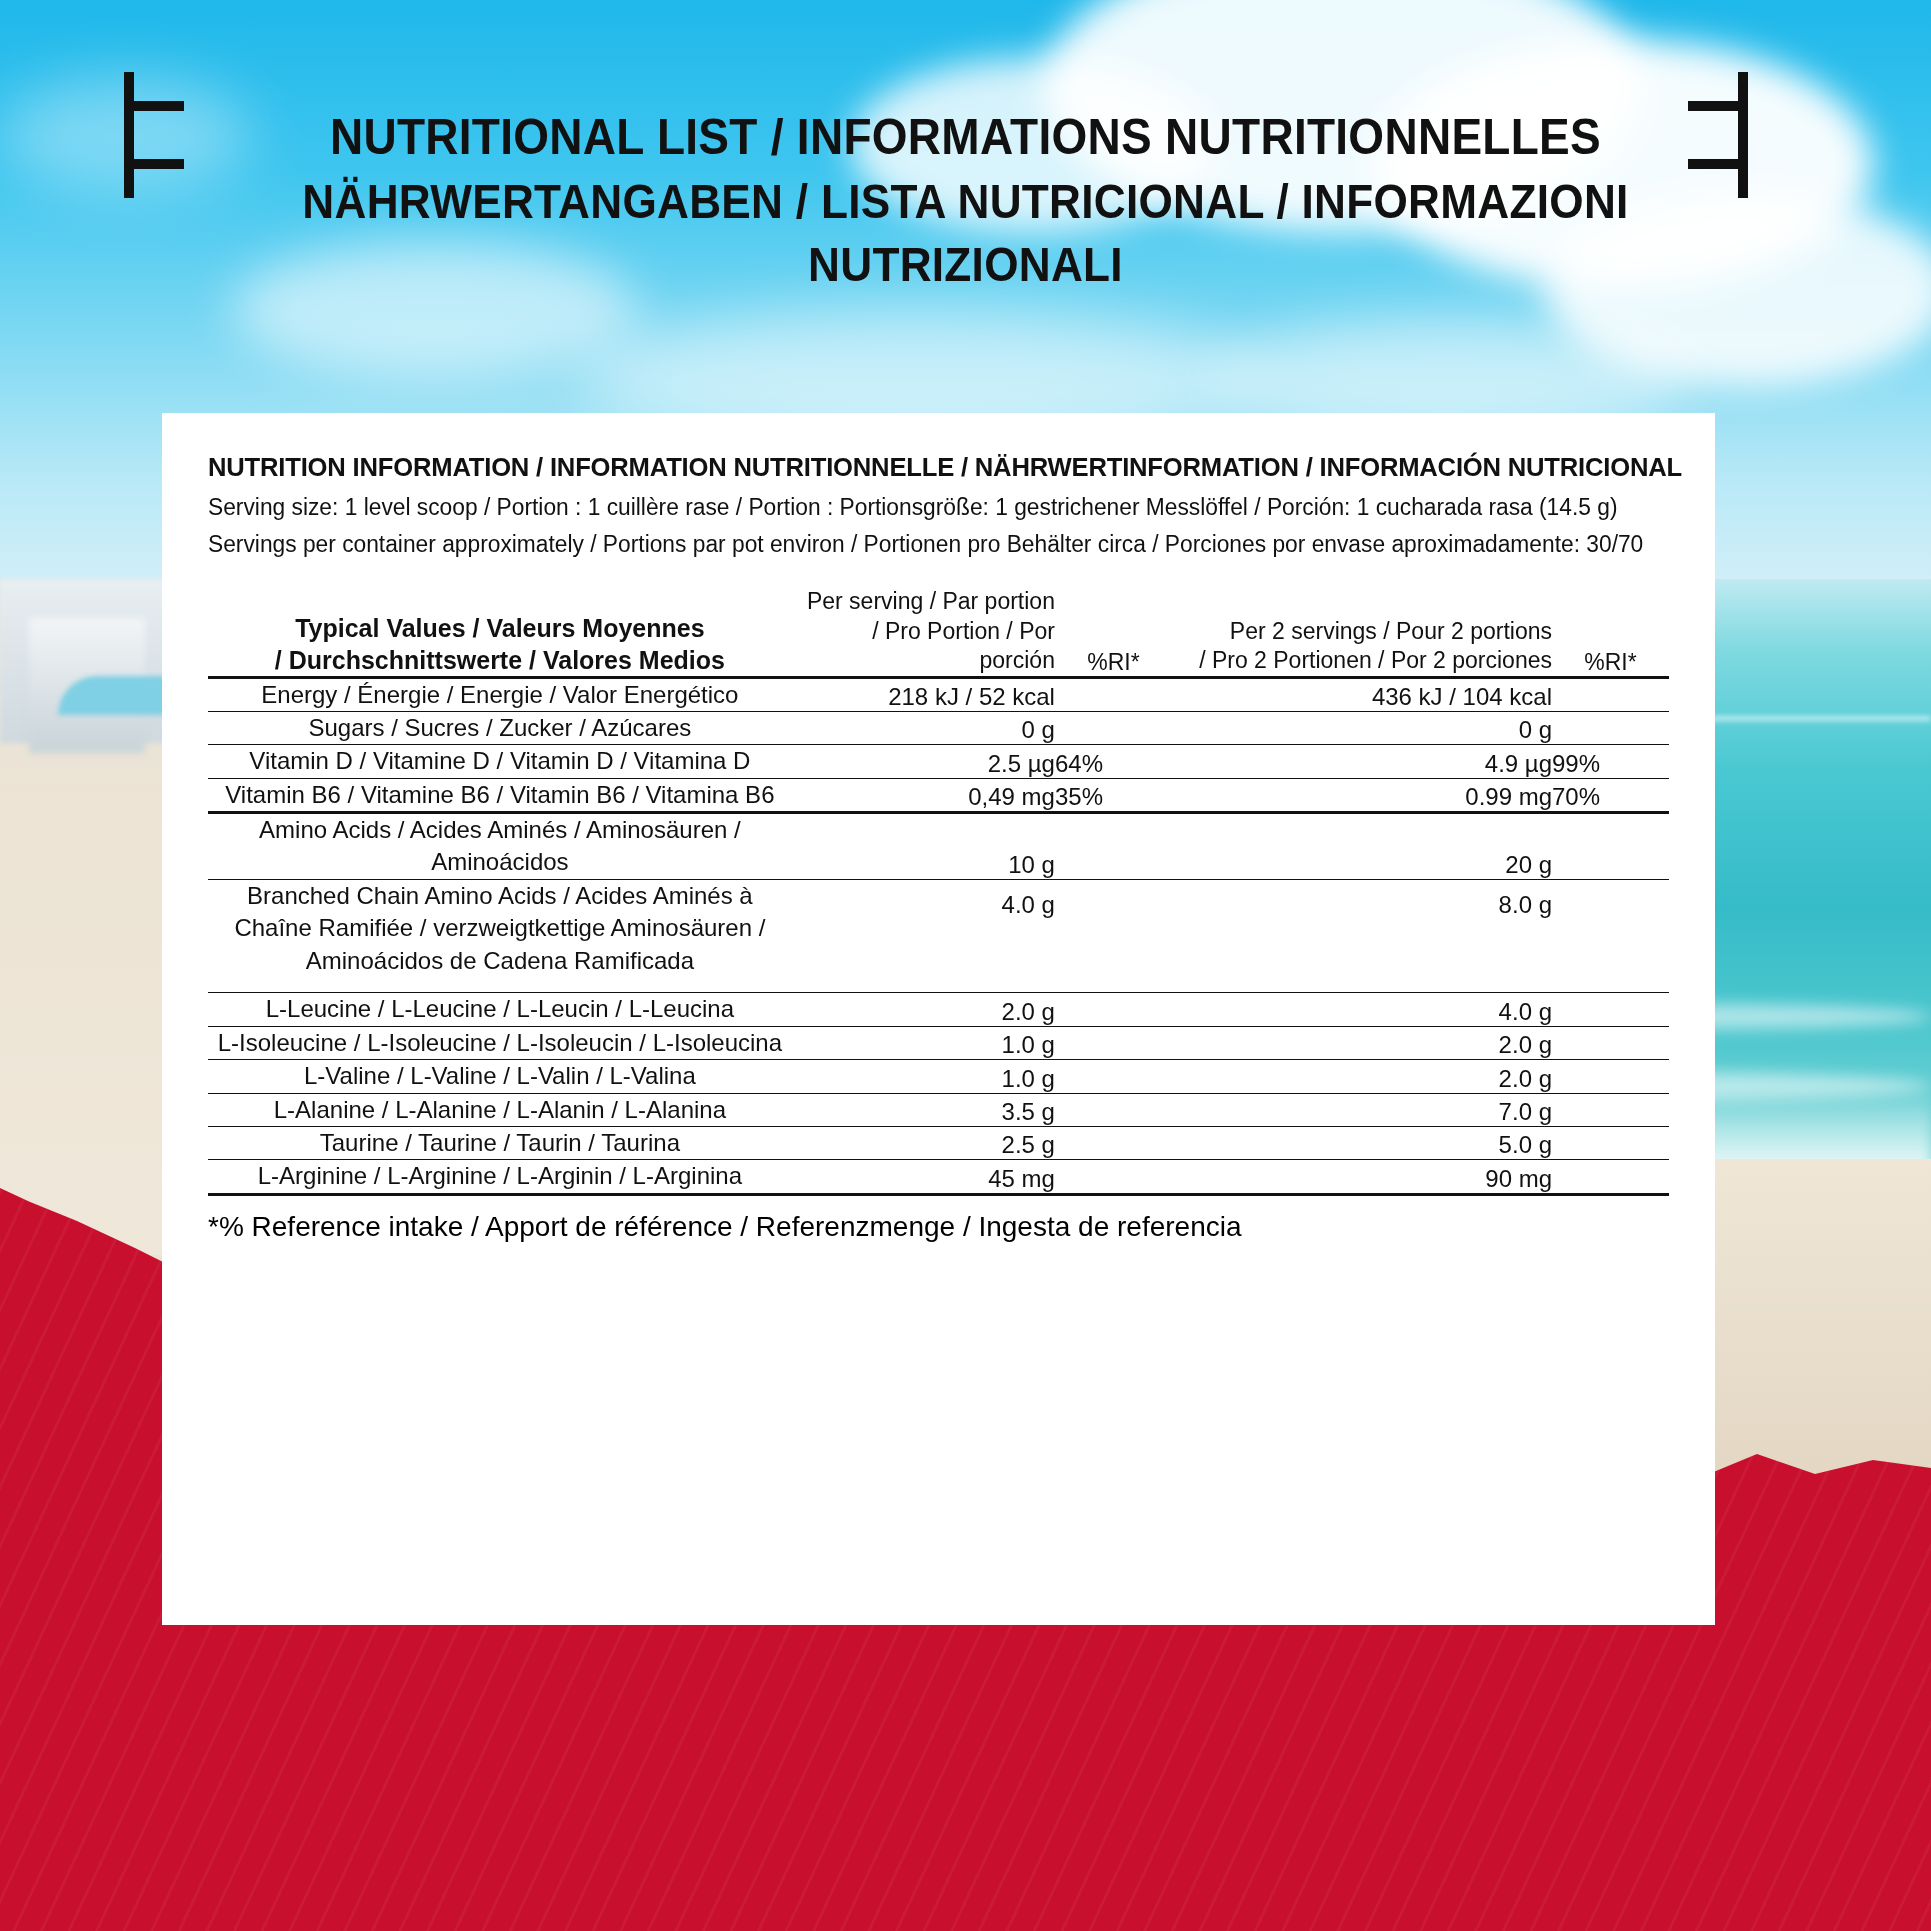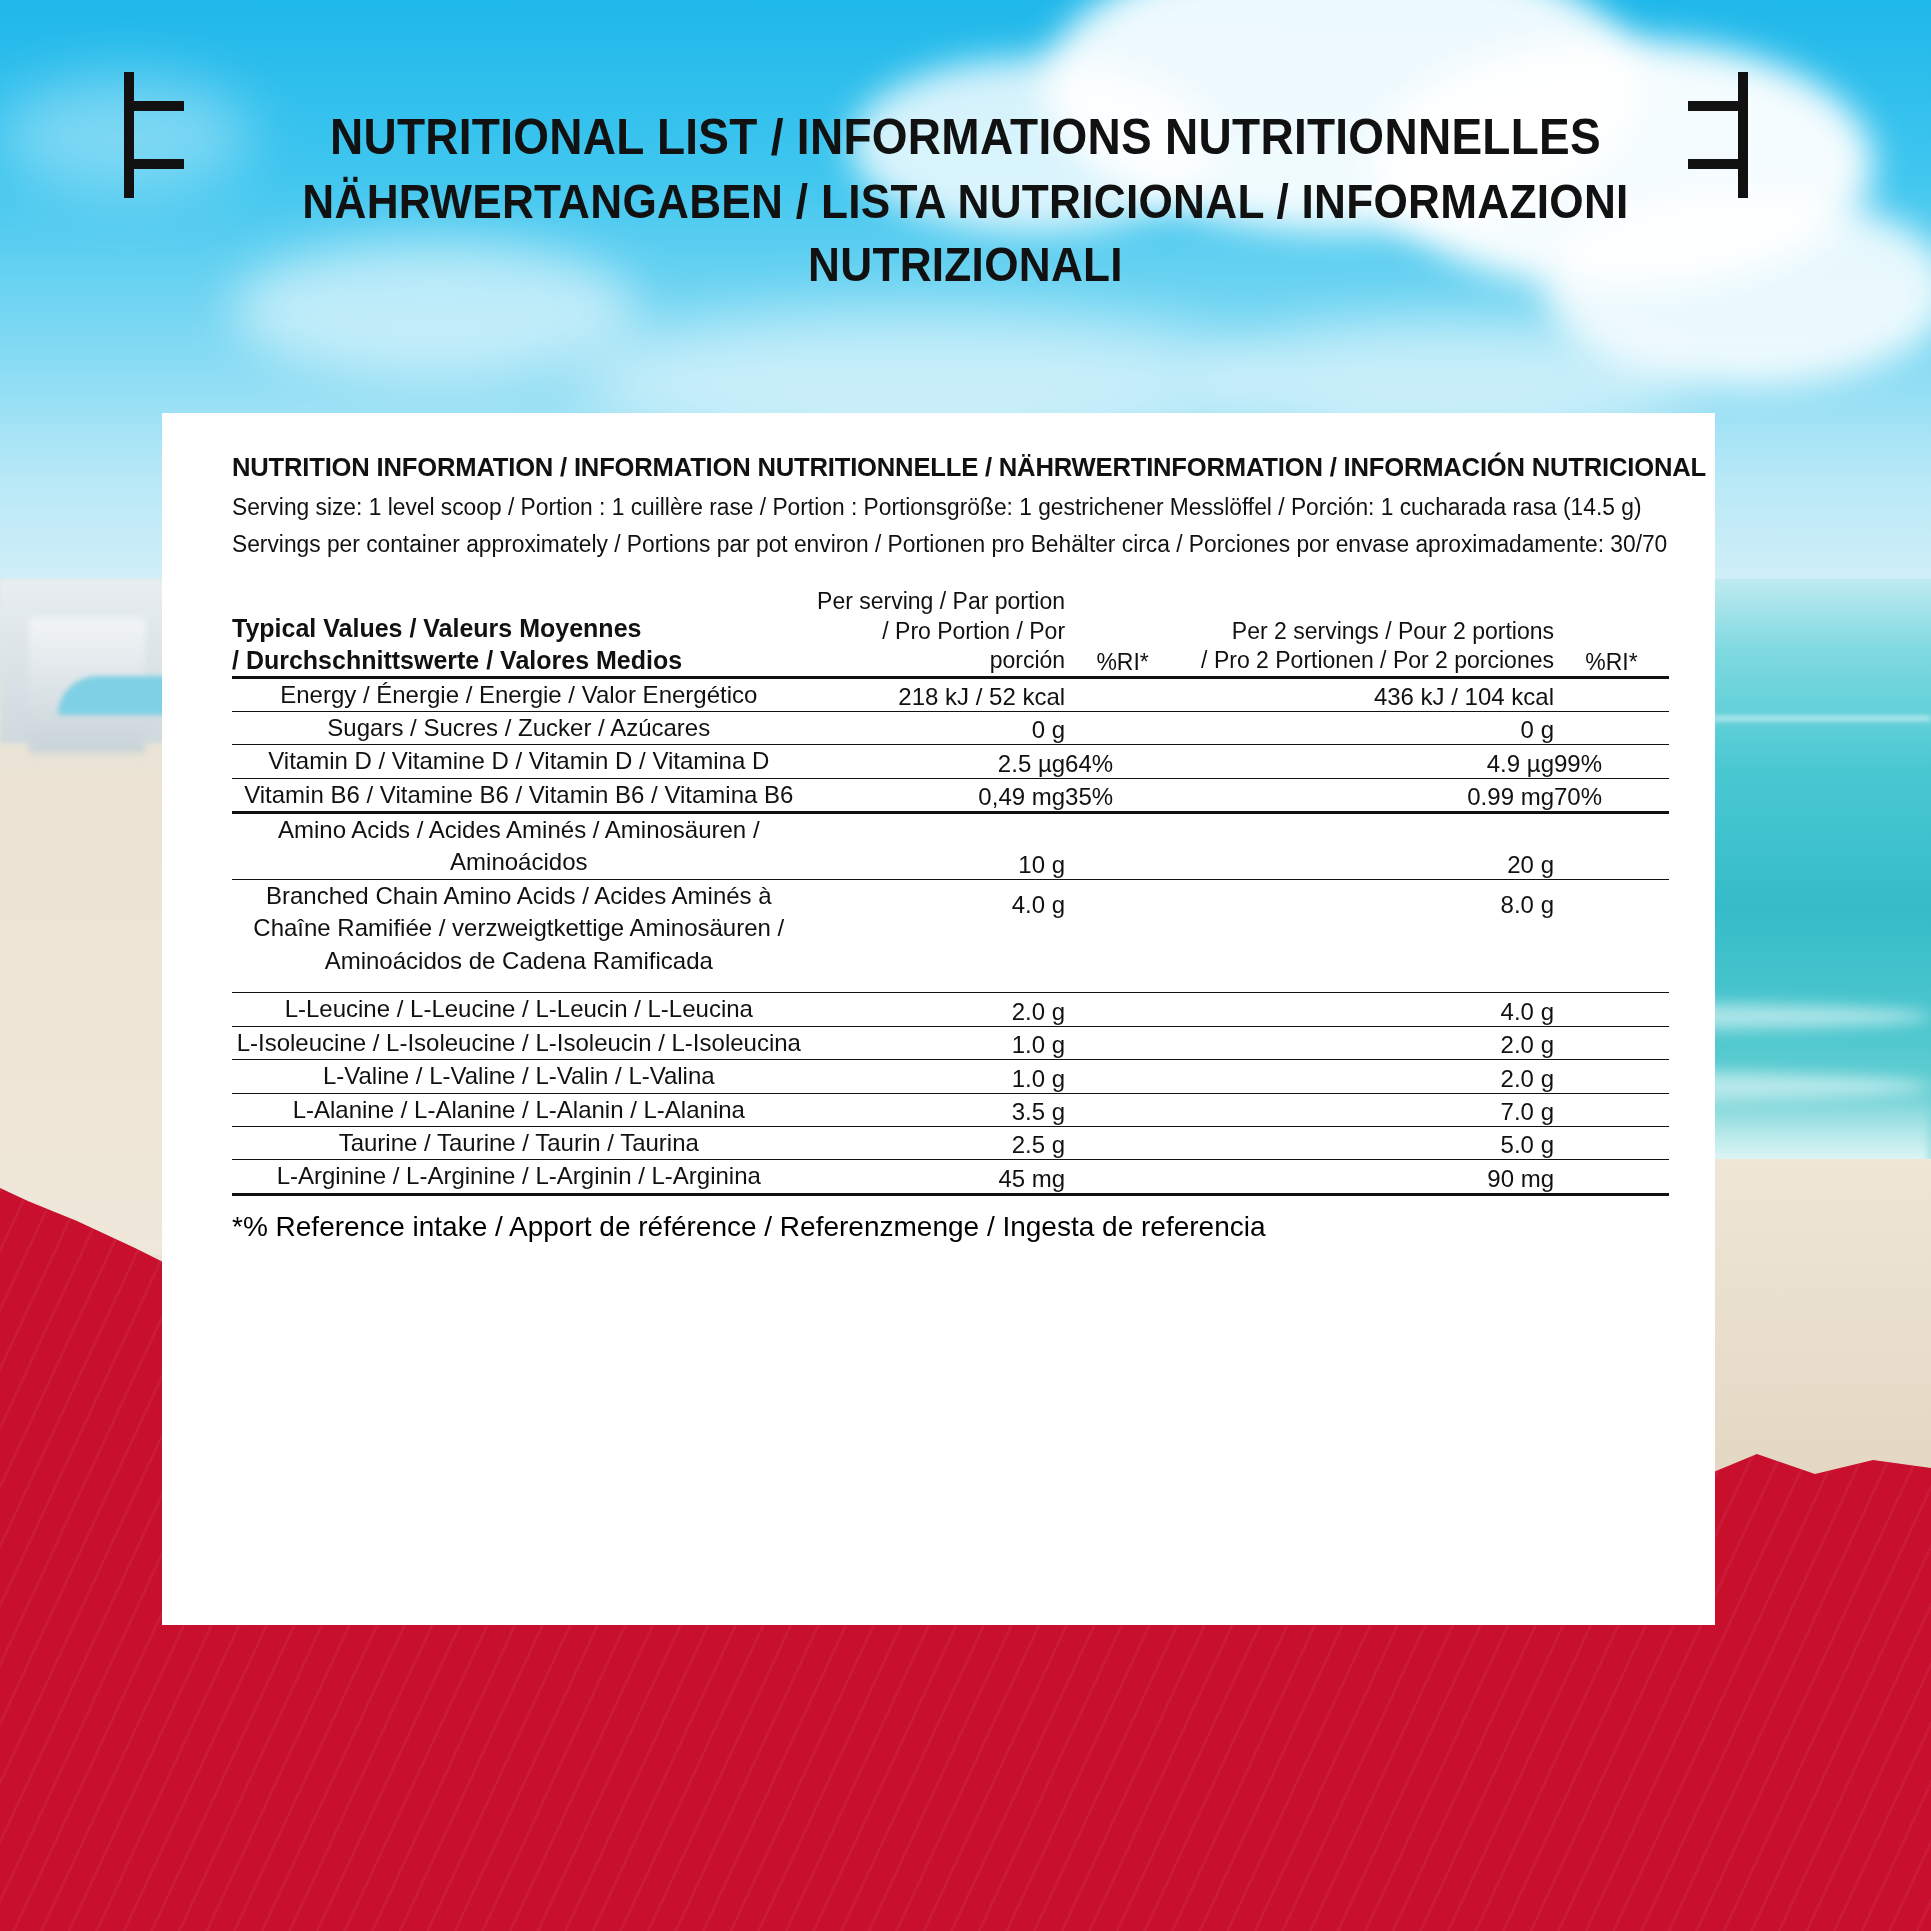--- a/index.html
+++ b/index.html
@@ -123,39 +123,39 @@
     transform: scaleX(0.92);
     transform-origin: center top;
   }
   .headline .line2 { font-size: 48px; }
 
   
   .card {
     position: absolute; left: 162px; top: 413px; width: 1553px; height: 1212px;
     background: #ffffff;
   }
-  .card-inner { padding: 39px 46px 0 70px; }
+  .card-inner { padding: 39px 46px 0 46px; }
 
   .card-title {
     font-size: 26px; font-weight: bold; color: #111111;
     letter-spacing: -0.2px; white-space: nowrap;
     transform: scaleX(0.985); transform-origin: left center;
   }
   .serving-line {
     font-size: 23px; color: #111111; margin-top: 10.6px; white-space: nowrap;
     transform: scaleX(0.99); transform-origin: left center;
   }
 
   table.nut {
     width: 100%; border-collapse: collapse; margin-top: 29px;
     font-size: 24px; color: #111111;
   }
   table.nut th, table.nut td { vertical-align: bottom; padding: 0; }
 
-  .hdr-label { text-align: left; font-weight: bold; font-size: 25px; line-height: 1.28; padding-bottom: 9.7px; }
+  .hdr-label { text-align: center; font-weight: bold; font-size: 25px; line-height: 1.28; padding-bottom: 9.7px; }
   .hdr-col   { text-align: right; font-weight: normal; font-size: 23px; line-height: 1.28; padding-bottom: 9.7px; }
   .hdr-ri    { text-align: center; font-weight: normal; font-size: 23px; vertical-align: bottom; padding-bottom: 9.7px; }
 
   thead tr { border-bottom: 3.9px solid #111111; }
 
   tbody tr { border-bottom: 1.9px solid #111111; }
   tbody tr.thick { border-bottom: 3.9px solid #111111; }
   tbody tr.last { border-bottom: 3.9px solid #111111; }
 
   td.name { text-align: center; font-size: 24px; line-height: 1.35; padding: 10.6px 9.7px 8.7px 0; }

